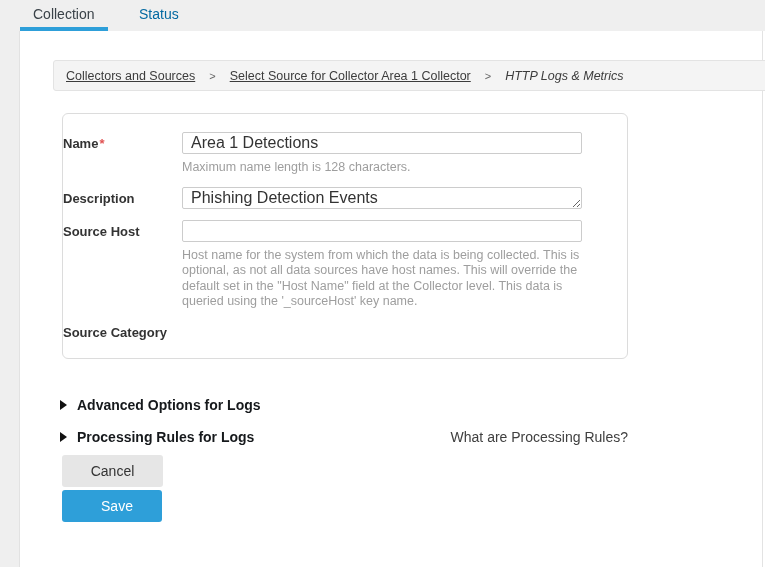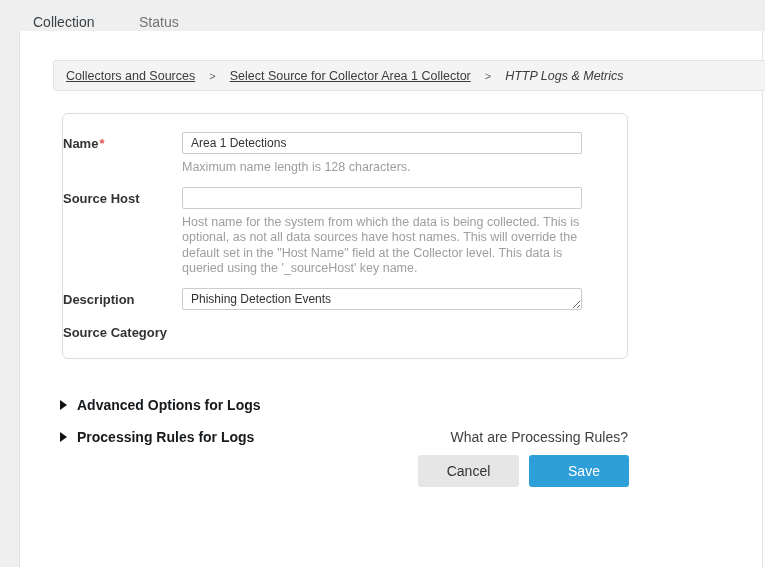--- a/index.html
+++ b/index.html
@@ -7,24 +7,24 @@
   body {
     width: 765px; height: 567px;
     position: relative;
     background: #efefef;
     font-family: "Liberation Sans", sans-serif;
     overflow: hidden;
     color: #333;
   }
 
   
-  .tabbar { position: absolute; top: 8px; left: 0; right: 0; height: 14px; background: #efefef; }
+  .tabbar { position: absolute; top: 0; left: 0; right: 0; height: 14px; background: #efefef; }
   .tab { position: absolute; top: 6px; font-size: 14px; cursor: pointer; }
   .tab-collection { left: 33px; color: #3a4248; }
-  .tab-status { left: 139px; color: #737373; }
+  .tab-status { left: 139px; color: #0369a1; }
   .tab-underline { position: absolute; left: 20px; top: 27px; width: 88px; height: 4px; background: #2e9fd9; }
 
   
   .panel {
     position: absolute; left: 19px; top: 31px; right: 0; bottom: 0;
     background: #fff; border-left: 1px solid #e2e2e2;
   }
   .right-edge-line { position: absolute; top: 31px; bottom: 0; right: 2px; width: 1px; background: #e3e3e3; }
 
   
@@ -46,40 +46,40 @@
   }
   .form-row { display: flex; margin: 0 0 11px 0; }
   .form-label {
     width: 106px; margin-right: 13px; 
     font-size: 13px; font-weight: 600; color: #333; padding-top: 4px; white-space: nowrap;
   }
   .req { color: #e05252; margin-left: 1px; }
   .form-field { width: 400px; }
   .text-input, .text-area {
     width: 400px; height: 22px; border: 1px solid #cccccc; border-radius: 2px;
-    padding: 2px 8px; font-size: 12px; color: #333;
+    padding: 2px 8px; font-size: 16px; color: #333;
     font-family: "Liberation Sans", sans-serif; background: #fff; display: block;
   }
   .text-area { resize: vertical; overflow: hidden; line-height: 16px; }
   .help { font-size: 12.5px; color: #9e9e9e; line-height: 15.5px; margin-top: 6px; }
 
   
   .section { position: absolute; left: 60px; display: flex; align-items: center; }
   .section-advanced { top: 397px; }
   .section-processing { top: 429px; width: 568px; justify-content: space-between; }
   .section-head { display: flex; align-items: center; cursor: pointer; }
   .tri {
     width: 0; height: 0; border-top: 5px solid transparent; border-bottom: 5px solid transparent;
     border-left: 7px solid #111; margin-right: 10px;
   }
   .section-title { font-size: 14px; font-weight: bold; color: #16191c; }
   .help-link { font-size: 14px; color: #404040; cursor: pointer; }
 
   
-  .btn-row { position: absolute; top: 455px; left: 62px; width: 567px; display: flex; justify-content: flex-end; gap: 10px; }
+  .btn-row { position: absolute; top: 455px; left: 62px; width: 567px; display: flex; justify-content: flex-end; gap: 3px; flex-direction: column; }
   .btn {
     height: 32px; border: none; border-radius: 3px; font-size: 14px;
     font-family: "Liberation Sans", sans-serif; cursor: pointer;
   }
   .btn-cancel { width: 101px; background: #e6e6e6; color: #333; }
   .btn-save { width: 100px; background: #2e9fd9; color: #ffffff; padding-left: 16px; }
 </style>
 </head>
 <body>
 
@@ -104,31 +104,31 @@
 
   <div class="form-row">
     <div class="form-label"><span>Name</span><span class="req">*</span></div>
     <div class="form-field">
       <input class="text-input" type="text" value="Area 1 Detections" style="">
       <div class="help">Maximum name length is 128 characters.</div>
     </div>
   </div>
 
   <div class="form-row">
+    <div class="form-label">Description</div>
+    <div class="form-field">
+      <textarea class="text-area" style="">Phishing Detection Events</textarea>
+    </div>
+  </div>
+
+  <div class="form-row">
     <div class="form-label">Source Host</div>
     <div class="form-field">
       <input class="text-input" type="text" value="" style="">
       <div class="help">Host name for the system from which the data is being collected. This is optional, as not all data sources have host names. This will override the default set in the "Host Name" field at the Collector level. This data is queried using the '_sourceHost' key name.</div>
-    </div>
-  </div>
-
-  <div class="form-row">
-    <div class="form-label">Description</div>
-    <div class="form-field">
-      <textarea class="text-area" style="">Phishing Detection Events</textarea>
     </div>
   </div>
 
   <div class="form-row" style="margin-bottom:8px;">
     <div class="form-label">Source Category</div>
   </div>
 
 </div>
 
 <div class="section section-advanced">

